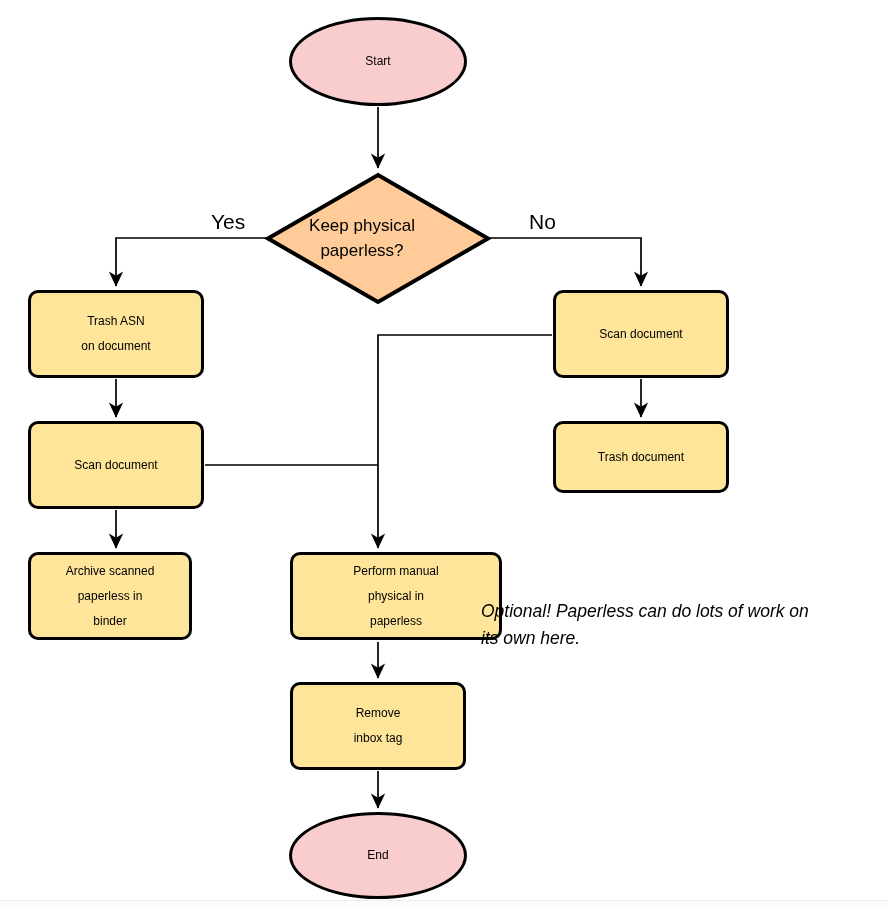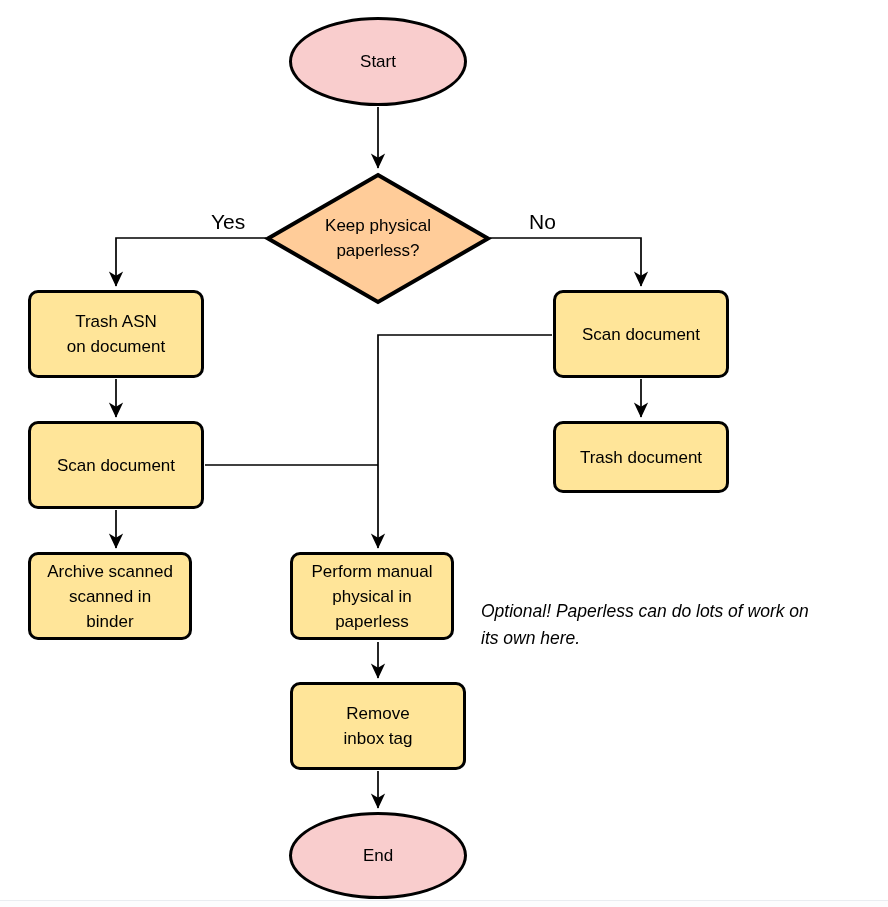--- a/index.html
+++ b/index.html
@@ -11,21 +11,21 @@
     color:#000;
     overflow:hidden;
   }
   #wires{position:absolute;left:0;top:0;z-index:1;}
   .node{
     position:absolute;z-index:2;
     display:flex;flex-direction:column;
     align-items:center;justify-content:center;
     text-align:left;
     box-sizing:border-box;
-    font-size:17px;line-height:25px;
+    font-size:12px;line-height:25px;
     background:var(--process_fill);
     border:3px solid var(--stroke);
   }
   .process{border-radius:10px;}
   .terminator{border-radius:50%;background:var(--terminator_fill);}
   .decision-label{
     position:absolute;z-index:2;
     display:flex;flex-direction:column;align-items:center;justify-content:center;
     text-align:center;font-size:17px;line-height:25px;
     background:transparent;border:none;
@@ -80,52 +80,52 @@
 
     <path class="wire" d="M378,771 L378,808" marker-end="url(#arrow)"></path>
 
     <polygon class="diamond" points="378,175 488,238.5 378,302 268,238.5"></polygon>
   </svg>
 
   <div class="node terminator" style="left:289px;top:17px;width:178px;height:89px;">
     <div>Start</div>
   </div>
 
-  <div class="decision-label" style="left:288px;top:213px;width:180px;height:50px;text-align:right;">
+  <div class="decision-label" style="left:272px;top:213px;width:180px;height:50px;text-align:right;">
     <div>Keep physical</div>
     <div>paperless?</div>
   </div>
 
   <div class="edge-label" style="left:211px;top:212px;">Yes</div>
   <div class="edge-label" style="left:509px;top:212px;margin-left:20px;">No</div>
 
   <div class="node process" style="left:28px;top:290px;width:176px;height:88px;">
     <div>Trash ASN</div>
     <div>on document</div>
   </div>
 
   <div class="node process" style="left:28px;top:421px;width:176px;height:88px;">
     <div>Scan document</div>
   </div>
 
   <div class="node process" style="left:28px;top:552px;width:164px;height:88px;">
     <div>Archive scanned</div>
-    <div>scanned in</div>
+    <div>paperless in</div>
     <div>binder</div>
   </div>
 
   <div class="node process" style="left:553px;top:290px;width:176px;height:88px;">
     <div>Scan document</div>
   </div>
 
   <div class="node process" style="left:553px;top:421px;width:176px;height:72px;">
     <div>Trash document</div>
   </div>
 
-  <div class="node process" style="left:290px;top:552px;width:164px;height:88px;">
+  <div class="node process" style="left:290px;top:552px;width:212px;height:88px;">
     <div>Perform manual</div>
     <div>physical in</div>
     <div>paperless</div>
   </div>
 
   <div class="note" style="left:481px;top:592px;width:404px;margin-top:6px;">
     <div>Optional! Paperless can do lots of work on</div>
     <div>its own here.</div>
   </div>
 

